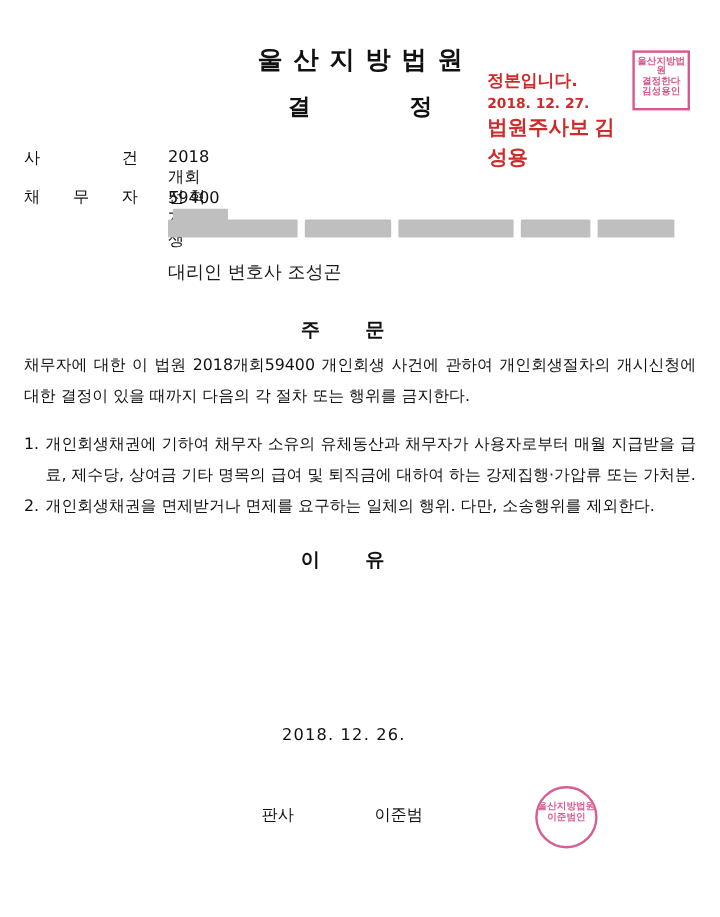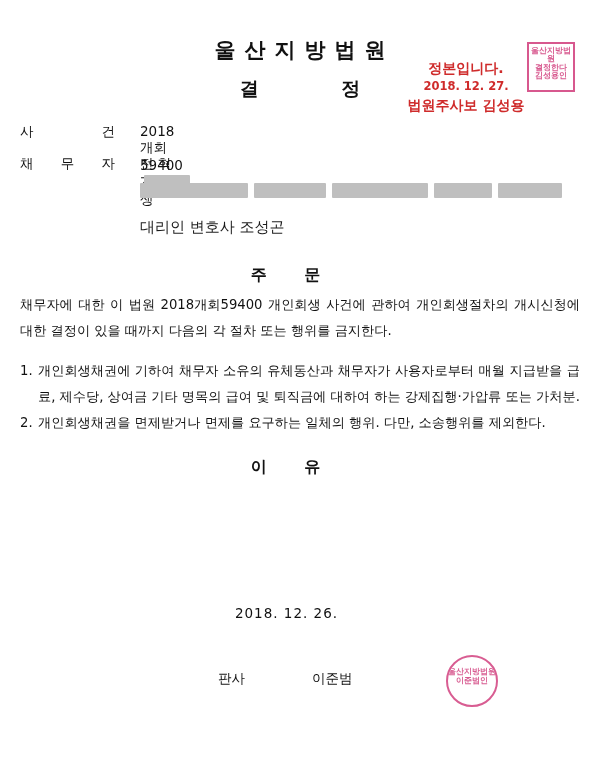--- a/index.html
+++ b/index.html
@@ -47,35 +47,36 @@
     text-indent: 38px;
     color: #111;
   }
 
   
   .cert-block {
     position: absolute;
     top: 58px;
     left: 406px;
     width: 120px;
-    text-align: center;
+    text-align: left;
     color: #cf2b2b;
     line-height: 1.45;
   }
   .cert-line1 {
     font-size: 14px;
     font-weight: bold;
   }
   .cert-line2 {
     font-size: 11.5px;
     font-weight: bold;
   }
   .cert-line3 {
-    font-size: 14px;
-    font-weight: bold;
+    font-size: 17px;
+    font-weight: bold;
+    font-family: Liberation Serif, serif;
   }
 
   
   .seal-square {
     position: absolute;
     top: 42px;
     left: 527px;
     width: 48px;
     height: 50px;
     border: 2px solid #d2417f;

